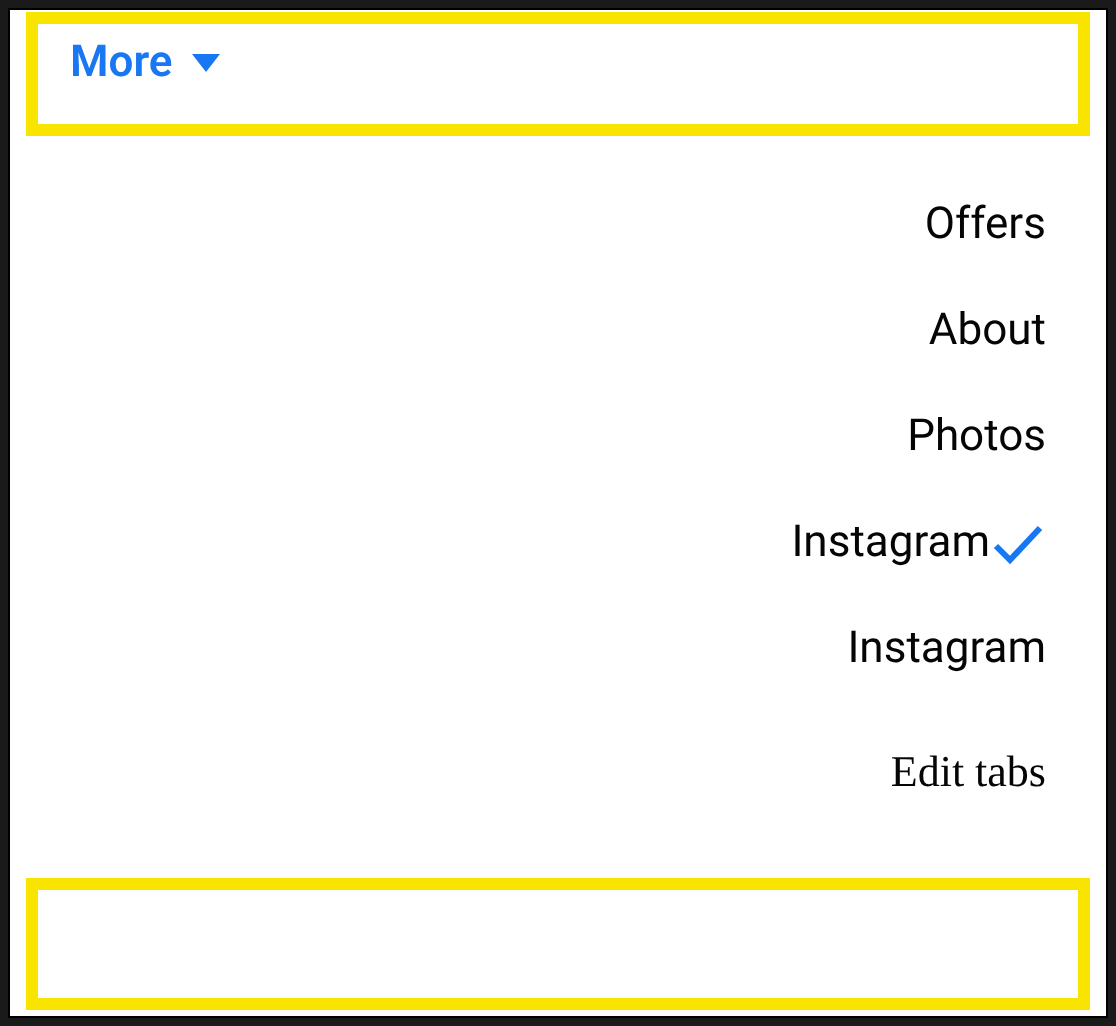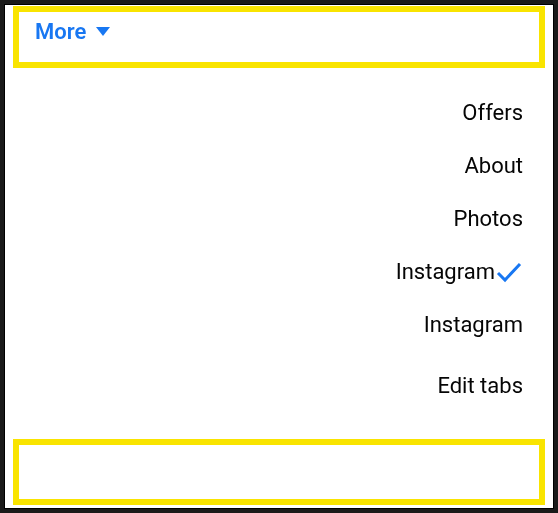--- a/index.html
+++ b/index.html
@@ -68,20 +68,21 @@
       align-items: center;
       justify-content: flex-end;
       padding: 14px 30px 14px 34px;
       cursor: pointer;
       font-size: 22px;
       color: #050505;
     }
     .menu-item.last {
       padding-top: 22px;
       padding-bottom: 22px;
+      font-family: Liberation Serif, serif;
     }
     .check-icon {
       width: 28px;
       height: 22px;
     }
     .check-icon svg {
       width: 100%;
       height: 100%;
       stroke: #1877f2;
       stroke-width: 3;

